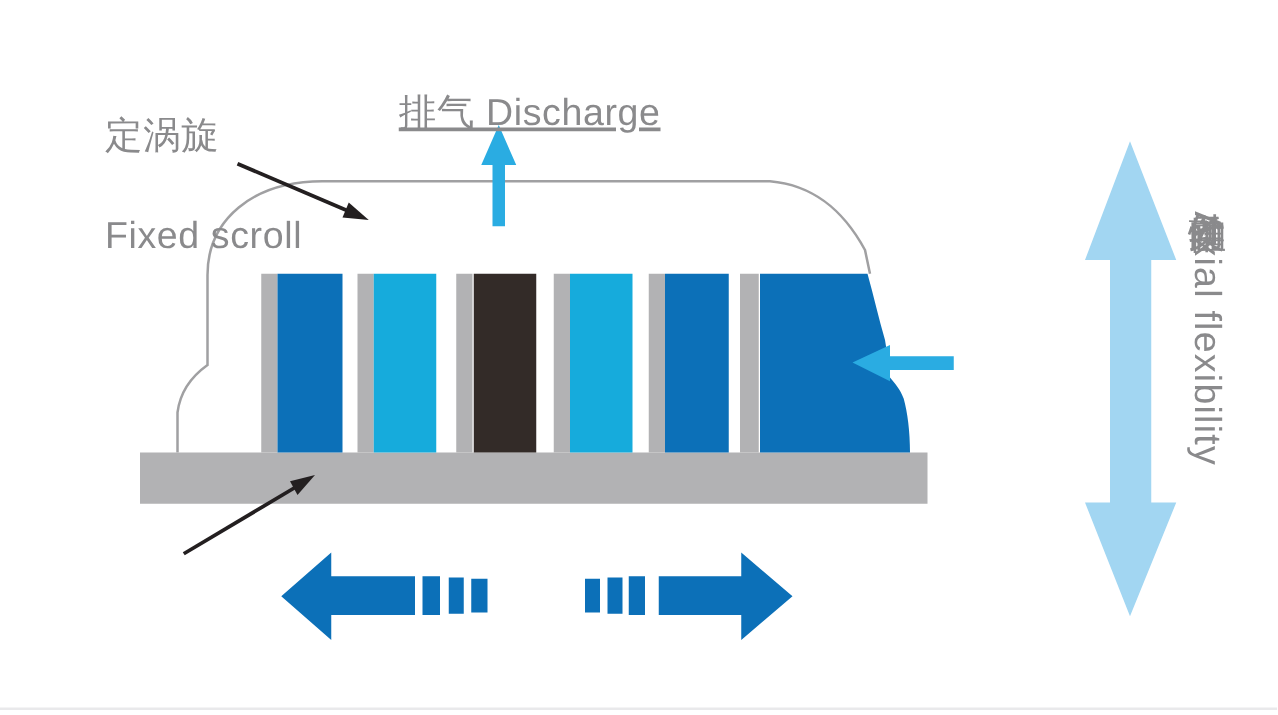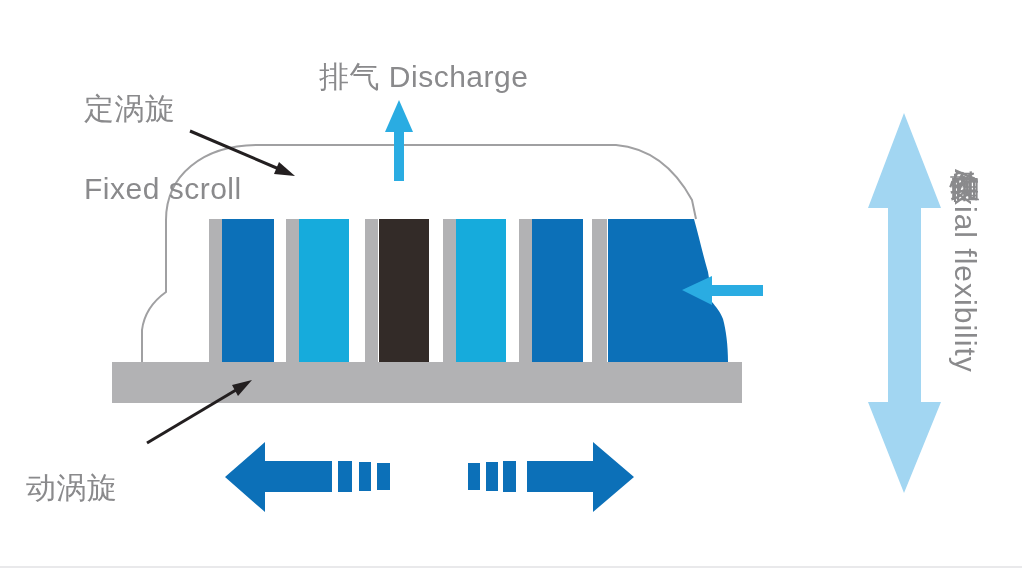--- a/index.html
+++ b/index.html
@@ -78,29 +78,28 @@
     </g>
 
     <polygon points="904,113 941,208 921,208 921,402 941,402 904,493 868,402 888,402 888,208 868,208" fill="#a2d6f2"></polygon>
   </svg>
 
   <div class="lbl" id="fixed-scroll-label" style="left:84px;top:47px;">
     <span class="line">定涡旋</span>
     <span class="line">Fixed scroll</span>
   </div>
 
-  <div class="lbl" id="discharge-label" style="left:319px;top:59px;">
+  <div class="lbl" id="discharge-label" style="left:319px;top:73px;text-decoration:underline;">
     <span>排气 Discharge</span>
   </div>
 
   <div class="lbl" id="suction-label" style="left:770px;top:278px;line-height:34px;">
   </div>
 
   <div class="lbl" id="moving-scroll-label" style="left:26px;top:426px;">
-    <span class="line">动涡旋</span>
   </div>
 
 
   <div id="axial-label">
     <span class="cn">轴向柔性</span>
     <span class="en">Axial flexibility</span>
   </div>
 
   <div class="bottom-edge"></div>
 </div>

